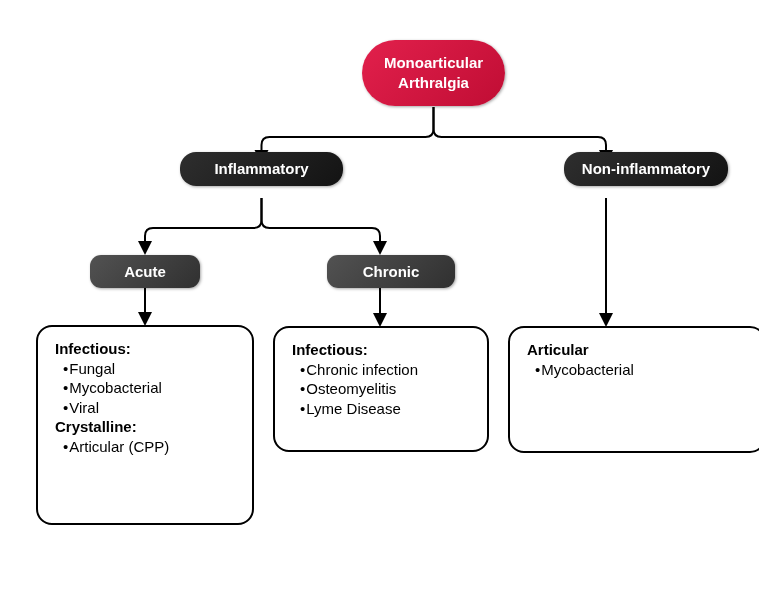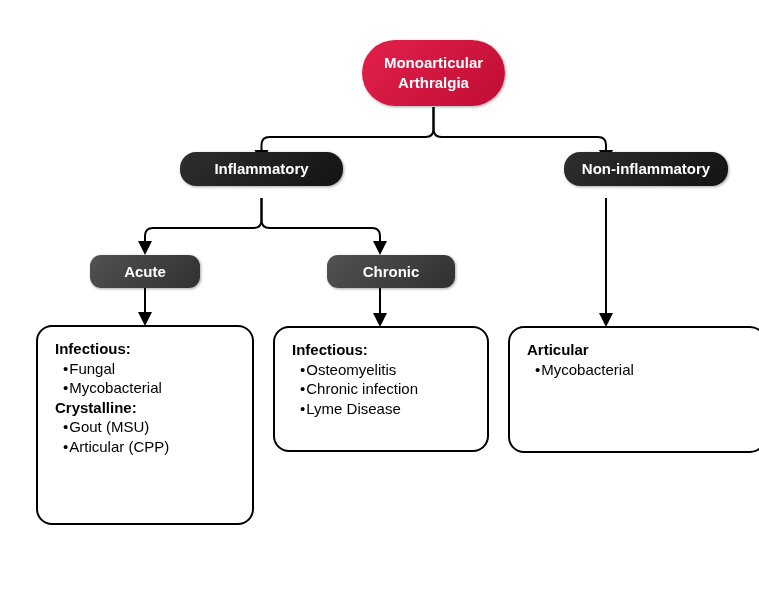--- a/index.html
+++ b/index.html
@@ -117,29 +117,29 @@
   </div>
 
   <div class="node node-l2 node-chronic">
     <span>Chronic</span>
   </div>
 
   <div class="detail-box box-acute">
     <div class="section-header">Infectious:</div>
     <div class="bullet-item"><span class="bullet">•</span><span>Fungal</span></div>
     <div class="bullet-item"><span class="bullet">•</span><span>Mycobacterial</span></div>
+    <div class="bullet-item"><span class="bullet">•</span><span>Viral</span></div>
     <div class="section-header">Crystalline:</div>
-    <div class="bullet-item"><span class="bullet">•</span><span>Gout (MSU)</span></div>
     <div class="bullet-item"><span class="bullet">•</span><span>Articular (CPP)</span></div>
   </div>
 
   <div class="detail-box box-chronic">
     <div class="section-header">Infectious:</div>
+    <div class="bullet-item"><span class="bullet">•</span><span>Chronic infection</span></div>
     <div class="bullet-item"><span class="bullet">•</span><span>Osteomyelitis</span></div>
-    <div class="bullet-item"><span class="bullet">•</span><span>Chronic infection</span></div>
     <div class="bullet-item"><span class="bullet">•</span><span>Lyme Disease</span></div>
   </div>
 
   <div class="detail-box box-noninflammatory">
     <div class="section-header">Articular</div>
     <div class="bullet-item"><span class="bullet">•</span><span>Mycobacterial</span></div>
   </div>
 
 </div>
 

